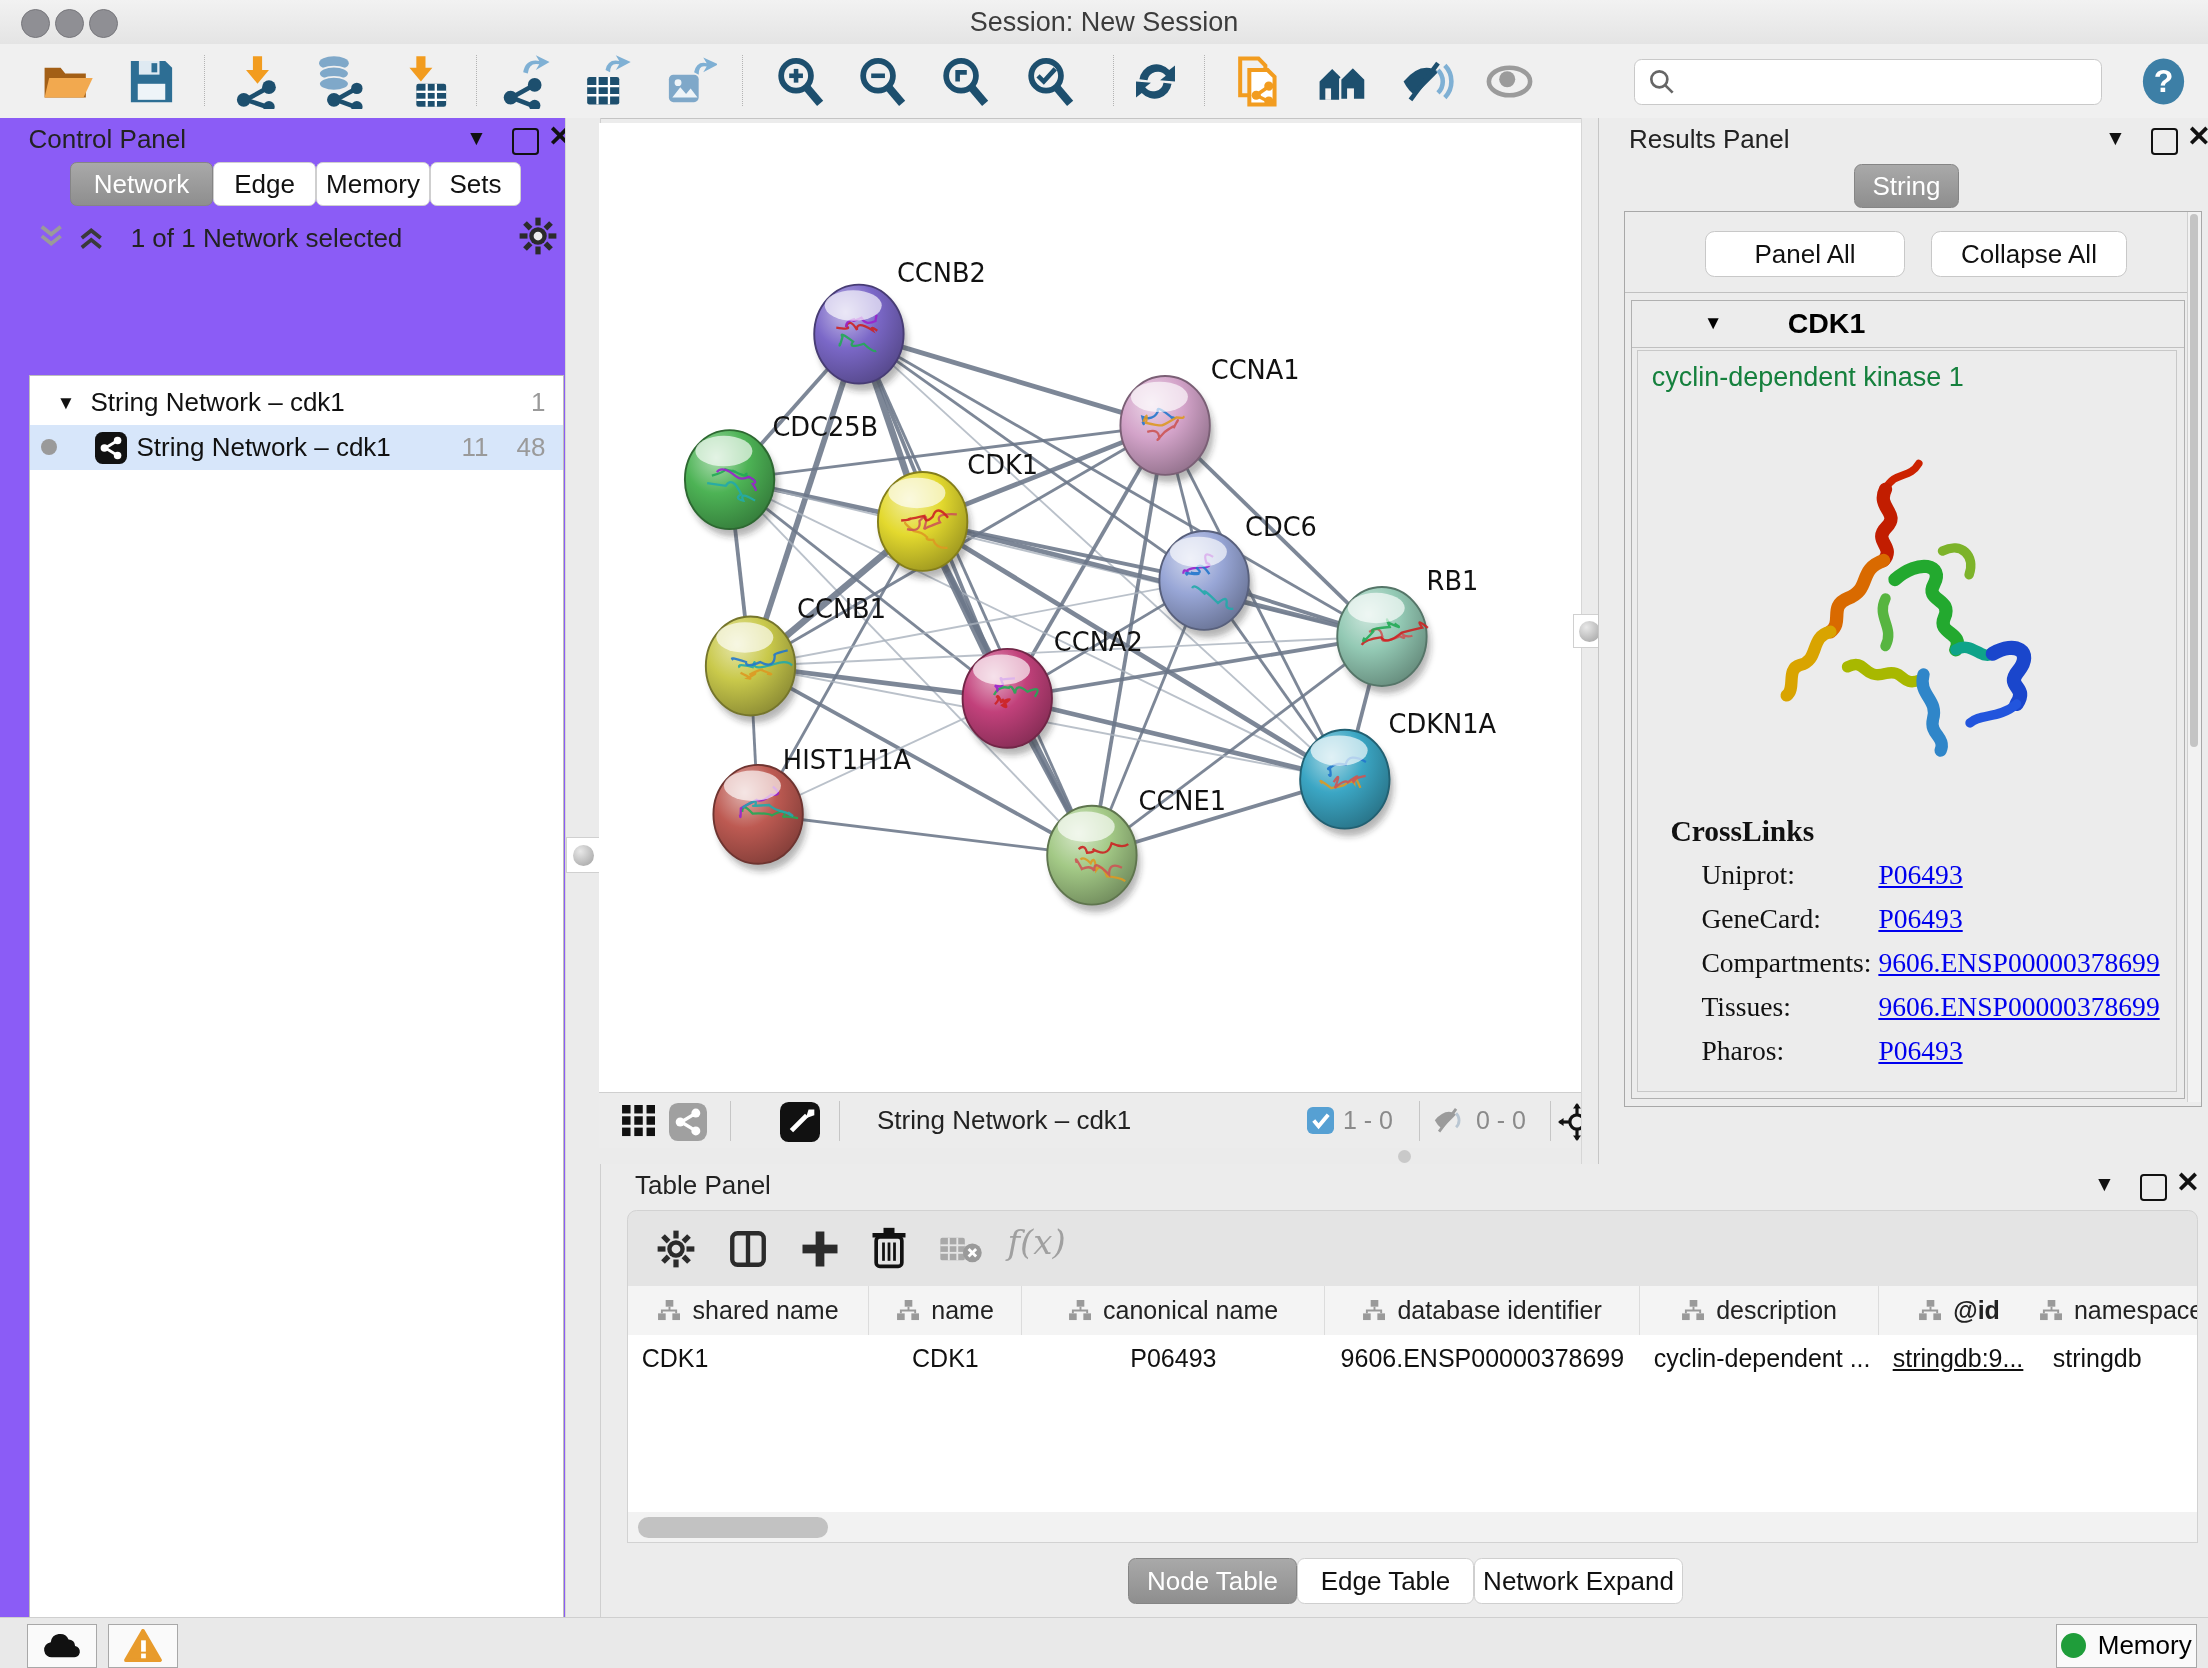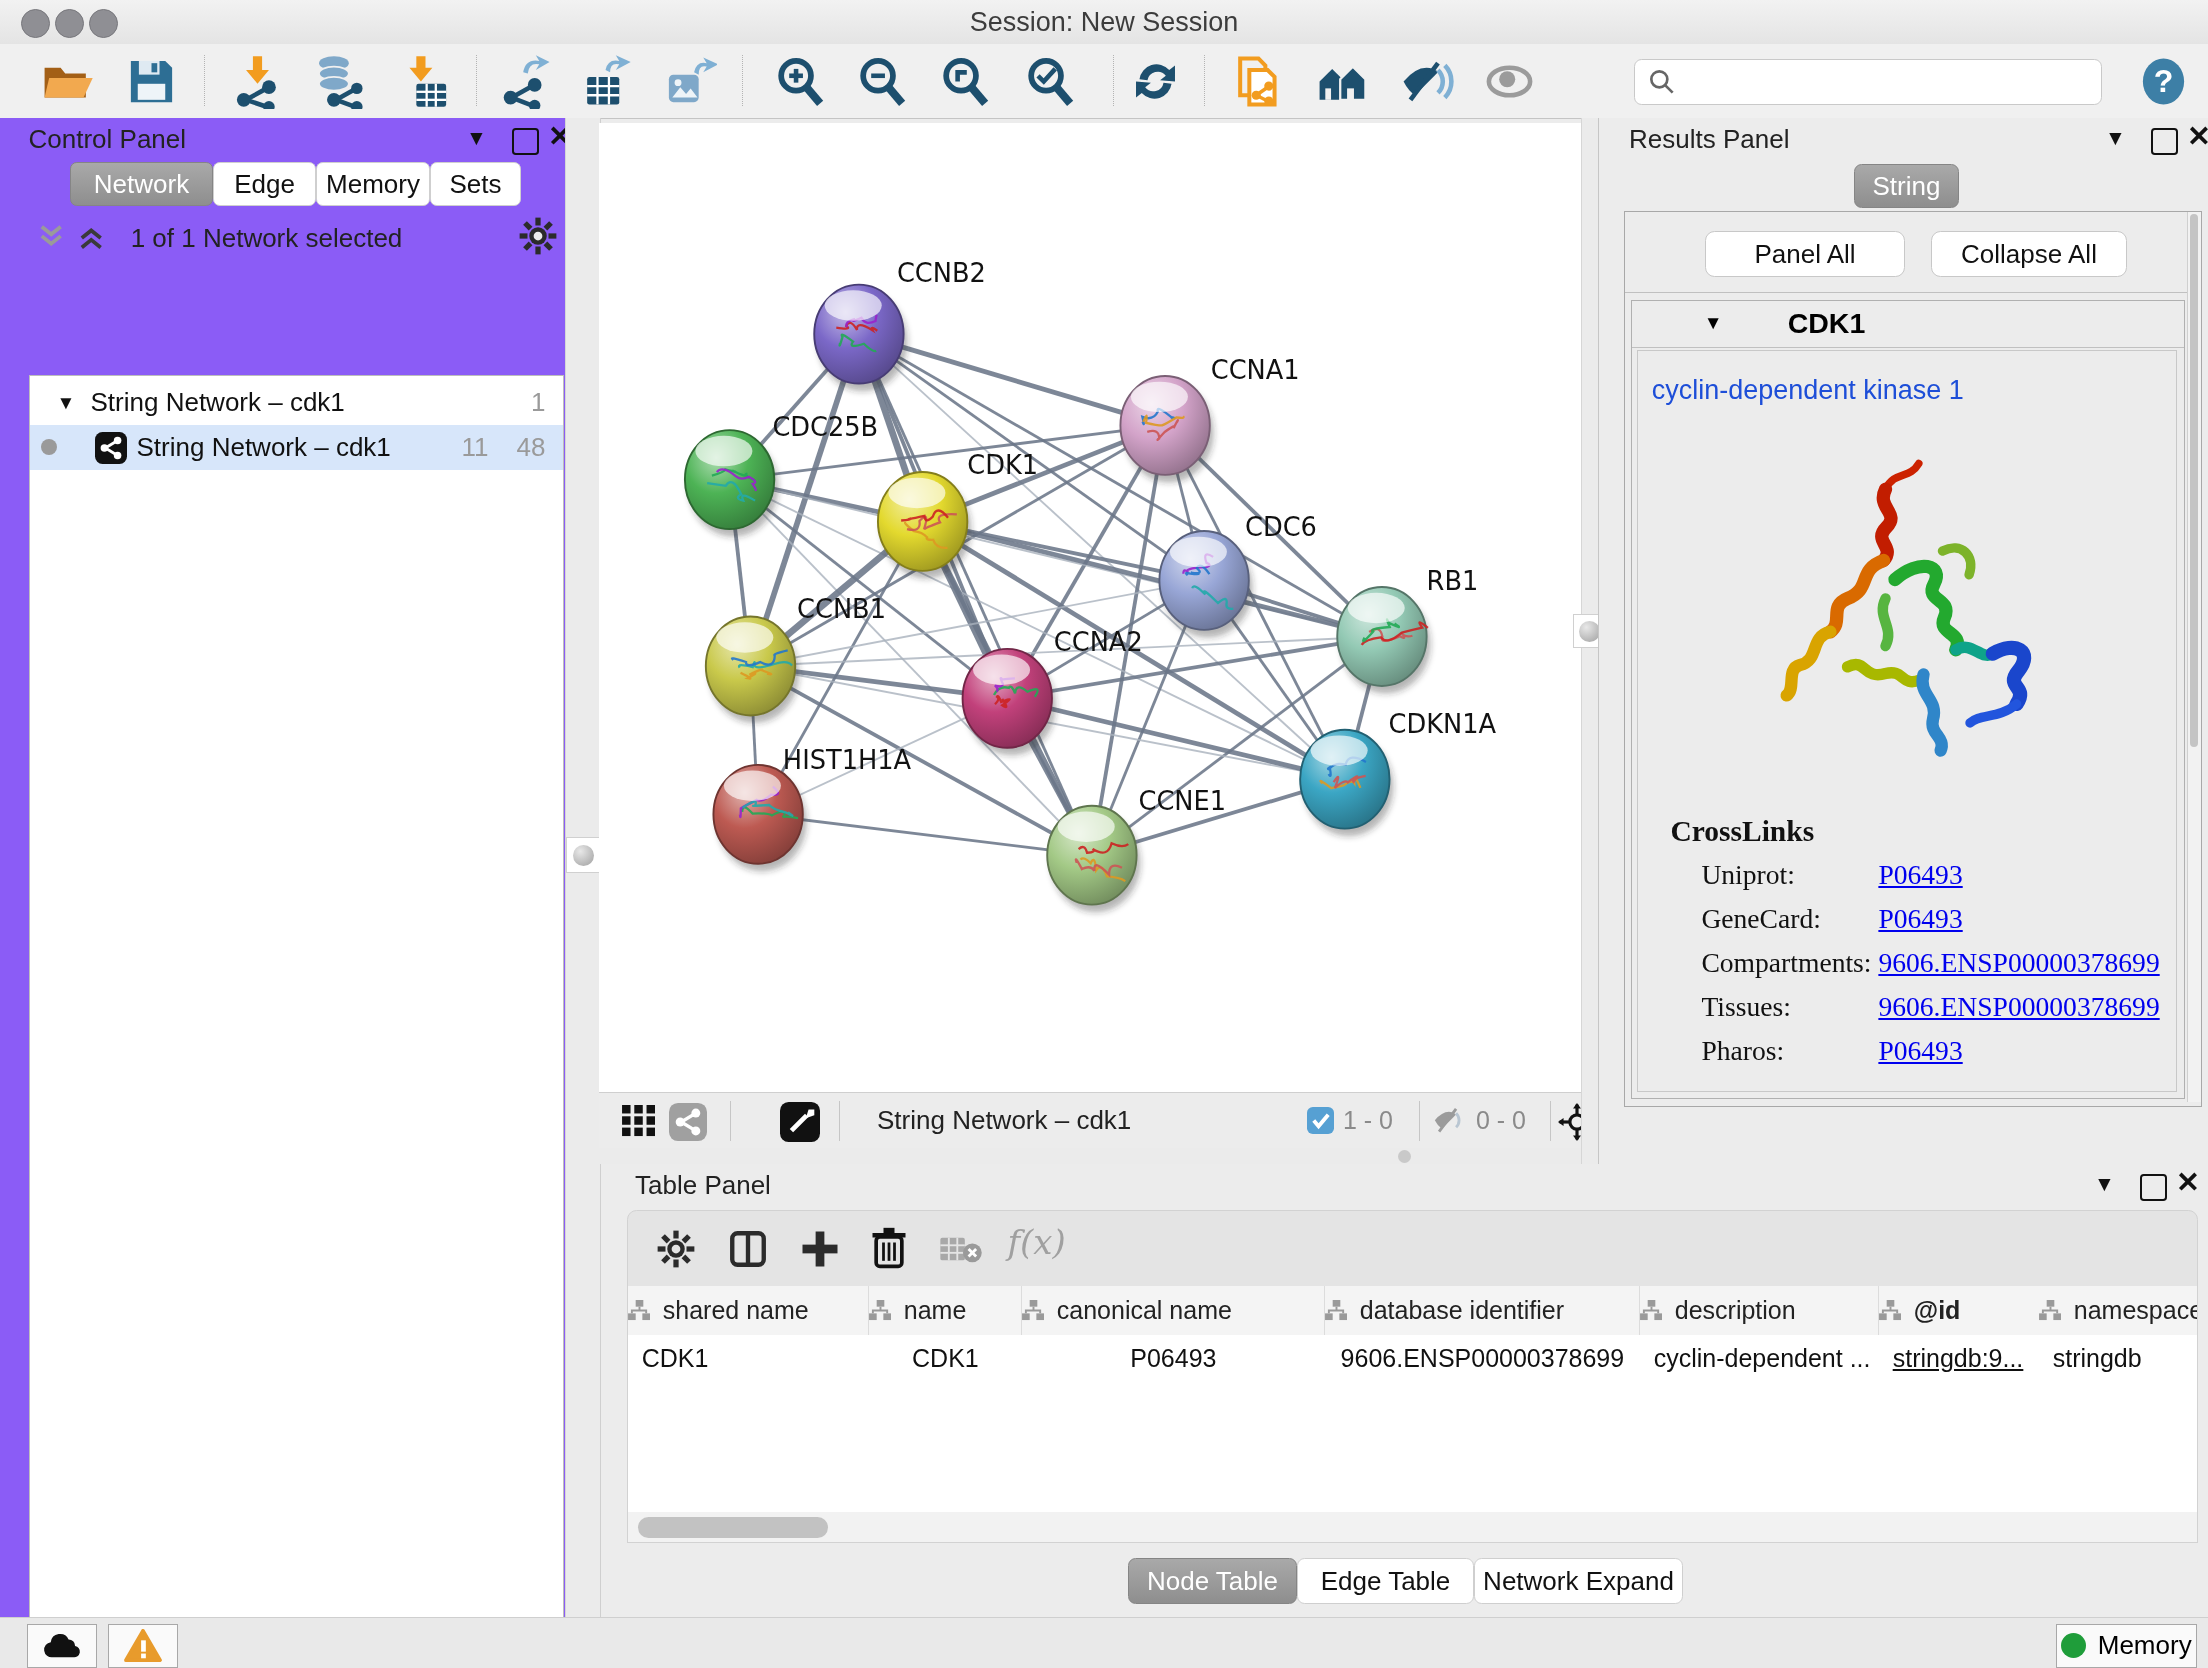--- a/index.html
+++ b/index.html
@@ -47,21 +47,21 @@
     display:flex;align-items:center;justify-content:center;}
   .serif{font-family:"Liberation Serif",serif;}
   .xlink{color:#0000ee;text-decoration:underline;}
   
   #table-panel{position:absolute;left:616px;top:1164px;width:1592px;height:453px;background:#ececec;}
   #tp-toolbar{position:absolute;left:11.4px;top:46px;width:1569px;height:76px;background:#e4e4e4;
     border:1px solid #d2d2d2;border-radius:9.5px 9.5px 0 0;}
   #tp-table{position:absolute;left:11.4px;top:122px;width:1569px;height:257px;background:#fff;
     border-left:1px solid #d2d2d2;border-right:1px solid #d2d2d2;overflow:hidden;}
   .th-cell{position:absolute;top:0;height:49px;background:#f4f4f4;border-right:1px solid #dcdcdc;
-    display:flex;align-items:center;font-size:25px;color:#222;gap:11.4px;overflow:hidden;}
+    display:flex;align-items:center;justify-content:center;font-size:25px;color:#222;gap:11.4px;overflow:hidden;}
   .td-cell{position:absolute;top:50px;height:44px;line-height:44px;font-size:25px;color:#111;overflow:hidden;
     white-space:nowrap;}
   #tp-scroll{position:absolute;left:11.4px;top:348px;width:1569px;height:30px;background:#f2f2f2;
     border-top:1px solid #e0e0e0;border:1px solid #d2d2d2;border-top:none;}
   #tp-thumb{position:absolute;left:9.5px;top:4.8px;width:190px;height:21px;background:#c2c2c2;border-radius:10.5px;}
   .bottom-tab{position:absolute;top:394px;height:44px;line-height:44px;text-align:center;font-size:26px;
     background:#fff;border:1px solid #cfcfcf;border-radius:7.6px;color:#111;}
   .bottom-tab.sel{background:linear-gradient(#a9a9a9,#8e8e8e);color:#fff;border-color:#858585;}
   
   .handle{position:absolute;width:32px;height:34px;background:#fff;border:1px solid #d0d0d0;
@@ -638,21 +638,21 @@
       <div class="btn abs" style="left:80px;top:19px;width:198px;height:44px">Panel All</div>
       <div class="btn abs" style="left:306px;top:19px;width:194px;height:44px">Collapse All</div>
     </div>
 
     <div class="abs" style="left:5.7px;top:88px;width:552px;height:797px;border:1px solid #b0b0b0">
       <div class="abs" style="left:0;top:0;width:100%;height:46px;border-bottom:1px solid #c0c0c0">
         <span style="position:absolute;left:72px;top:11.4px;font-size:19px">▼</span>
         <span style="position:absolute;left:156px;top:5.7px;font-size:28.5px;font-weight:bold">CDK1</span>
       </div>
       <div class="abs" style="left:5.7px;top:49px;width:538px;height:740px;border:1px solid #c8c8c8">
-        <div class="abs" style="left:13.3px;top:24px;font-size:27px;color:#1d4ed8">cyclin-dependent kinase 1</div>
+        <div class="abs" style="left:13.3px;top:11px;font-size:27px;color:#15803d">cyclin-dependent kinase 1</div>
 
         <svg class="abs" style="left:105px;top:86px" width="323" height="323" viewBox="0 0 340 340">
           <g fill="none" stroke-linecap="round">
             <path d="M150,55 C160,35 175,45 185,28" stroke="#cc2200" stroke-width="8"></path>
             <path d="M150,55 C140,75 166,80 151,95 C136,110 161,115 148,130" stroke="#c21d00" stroke-width="14"></path>
             <path d="M148,130 C120,140 136,160 110,170 C90,178 106,195 92,205" stroke="#d96a00" stroke-width="14"></path>
             <path d="M92,205 C70,210 81,235 60,240 C45,244 56,265 46,272" stroke="#d9a400" stroke-width="13"></path>
             <path d="M110,242 C130,232 126,256 150,249 C170,244 166,263 186,256" stroke="#a8b800" stroke-width="12"></path>
             <path d="M160,150 C185,128 212,134 201,155 C191,173 221,170 212,190 C204,208 233,205 224,224" stroke="#23a92f" stroke-width="14"></path>
             <path d="M150,170 C140,190 160,200 150,220" stroke="#57b540" stroke-width="11"></path>

